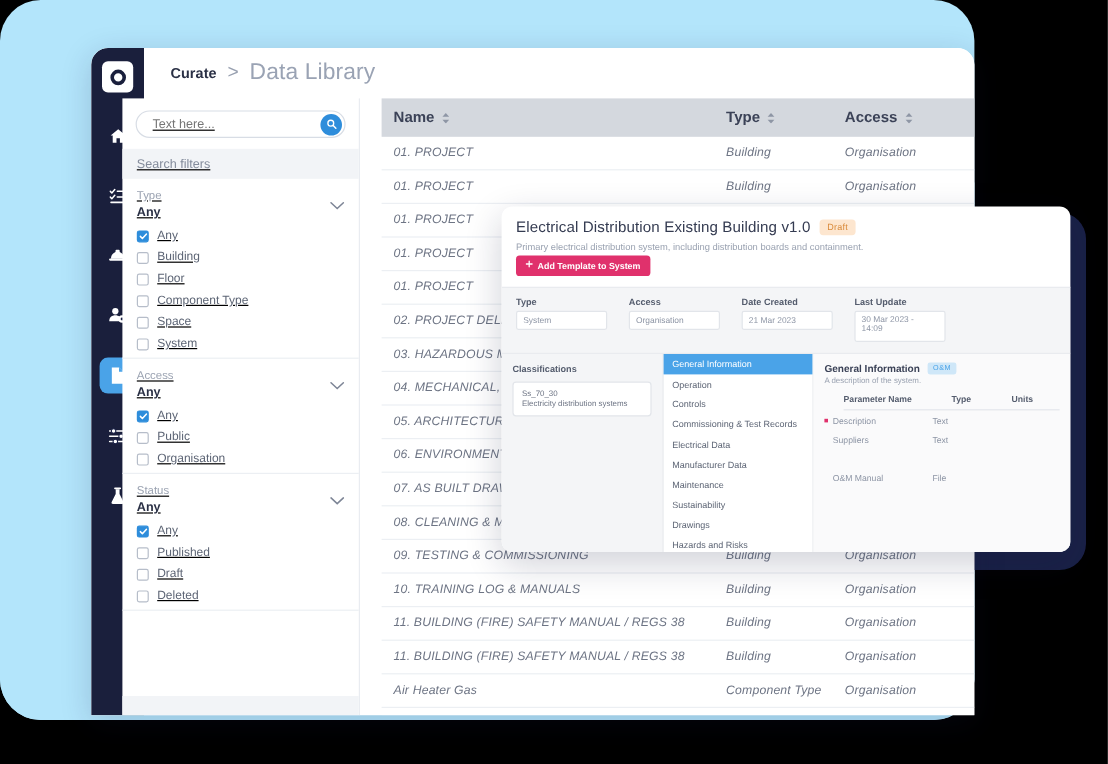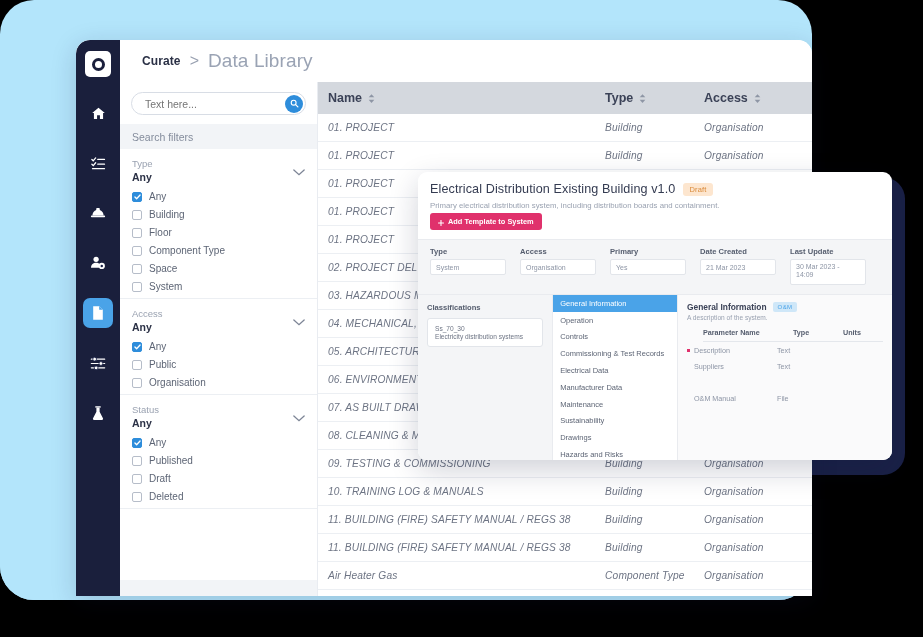--- a/index.html
+++ b/index.html
@@ -82,24 +82,25 @@
   }
   .crumb-main {
     font-size: 12px; font-weight: bold; color: #2a3045;
     letter-spacing: .1px;
   }
   .crumb-sep { font-size: 16px; color: #98a0b0; margin: 0 9px; }
   .crumb-sub { font-size: 19px; color: #9aa3b4; letter-spacing: .1px; }
 
   
   .filters {
-    position: absolute; left: 44px; top: 42px;
+    position: absolute; left: 26px; top: 42px;
     width: 198px; height: 514px;
     background: #ffffff;
     border-right: 1px solid #e9ecf1;
+    text-decoration: underline;
   }
   .search-wrap { padding: 10px 11px 9px 11px; }
   .search-box {
     position: relative;
     height: 23px;
     border: 1px solid #d8dde5;
     border-radius: 14px;
     display: flex; align-items: center;
     padding-left: 13px;
   }
@@ -192,21 +193,21 @@
   .m-title-row { display: flex; align-items: center; gap: 8px; }
   .m-title { font-size: 12.6px; color: #343b51; letter-spacing: .1px; }
   .badge-draft {
     background: #fde6cf; color: #d98a3a;
     font-size: 7.5px; padding: 2px 6px; border-radius: 3px;
     letter-spacing: .2px;
   }
   .m-sub { font-size: 7.8px; color: #9aa2b1; margin-top: 5px; }
   .btn-add {
     margin-top: 3px;
-    display: inline-flex; align-items: flex-end; gap: 4px;
+    display: inline-flex; align-items: flex-start; gap: 4px;
     background: #e0316c; color: #ffffff;
     font-size: 7.4px; font-weight: bold;
     padding: 4px 8px; border-radius: 3px; cursor: pointer;
   }
   .m-meta {
     background: #f4f5f7;
     border-top: 1px solid #e9ebef;
     border-bottom: 1px solid #e9ebef;
     padding: 7px 12px 9px 12px;
     display: flex; gap: 0;
@@ -610,24 +611,20 @@
     </div>
 
     <div class="m-meta" id="modal-meta">
         <div class="meta-col">
           <div class="meta-label">Type</div>
           <div class="meta-field">System</div>
         </div>
         <div class="meta-col">
           <div class="meta-label">Access</div>
           <div class="meta-field">Organisation</div>
-        </div>
-        <div class="meta-col">
-          <div class="meta-label">Primary</div>
-          <div class="meta-field">Yes</div>
         </div>
         <div class="meta-col">
           <div class="meta-label">Date Created</div>
           <div class="meta-field">21 Mar 2023</div>
         </div>
         <div class="meta-col">
           <div class="meta-label">Last Update</div>
           <div class="meta-field tall">30 Mar 2023 -
 14:09</div>
         </div>

